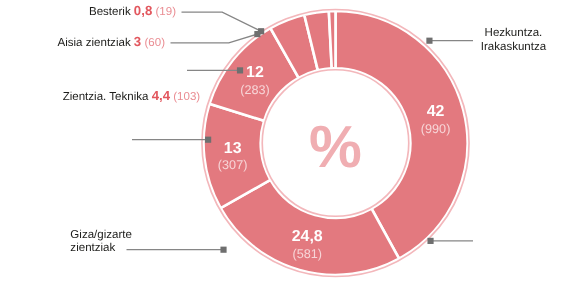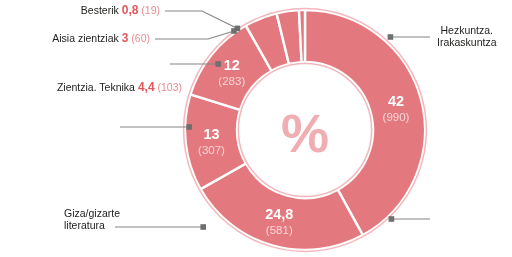--- a/index.html
+++ b/index.html
@@ -90,21 +90,21 @@
 
   <div class="lbl lbl-left" style="right:330px; top:57px;margin-top:24px;">
     <span class="name">Zientzia. Teknika</span>
     <span class="val">4,4</span>
     <span class="cnt">(103)</span>
   </div>
 
 
   <div class="lbl lbl-left multi" style="right:392px; top:207px;">
     <div>Giza/gizarte</div>
-    <div>literatura</div>
+    <div>zientziak</div>
   </div>
 
   <div class="lbl lbl-right multi" style="left:437px; top:24px;">
     <div>Hezkuntza.</div>
     <div>Irakaskuntza</div>
   </div>
 
   <div class="lbl lbl-right multi" style="left:437px; top:206px;">
   </div>
 

